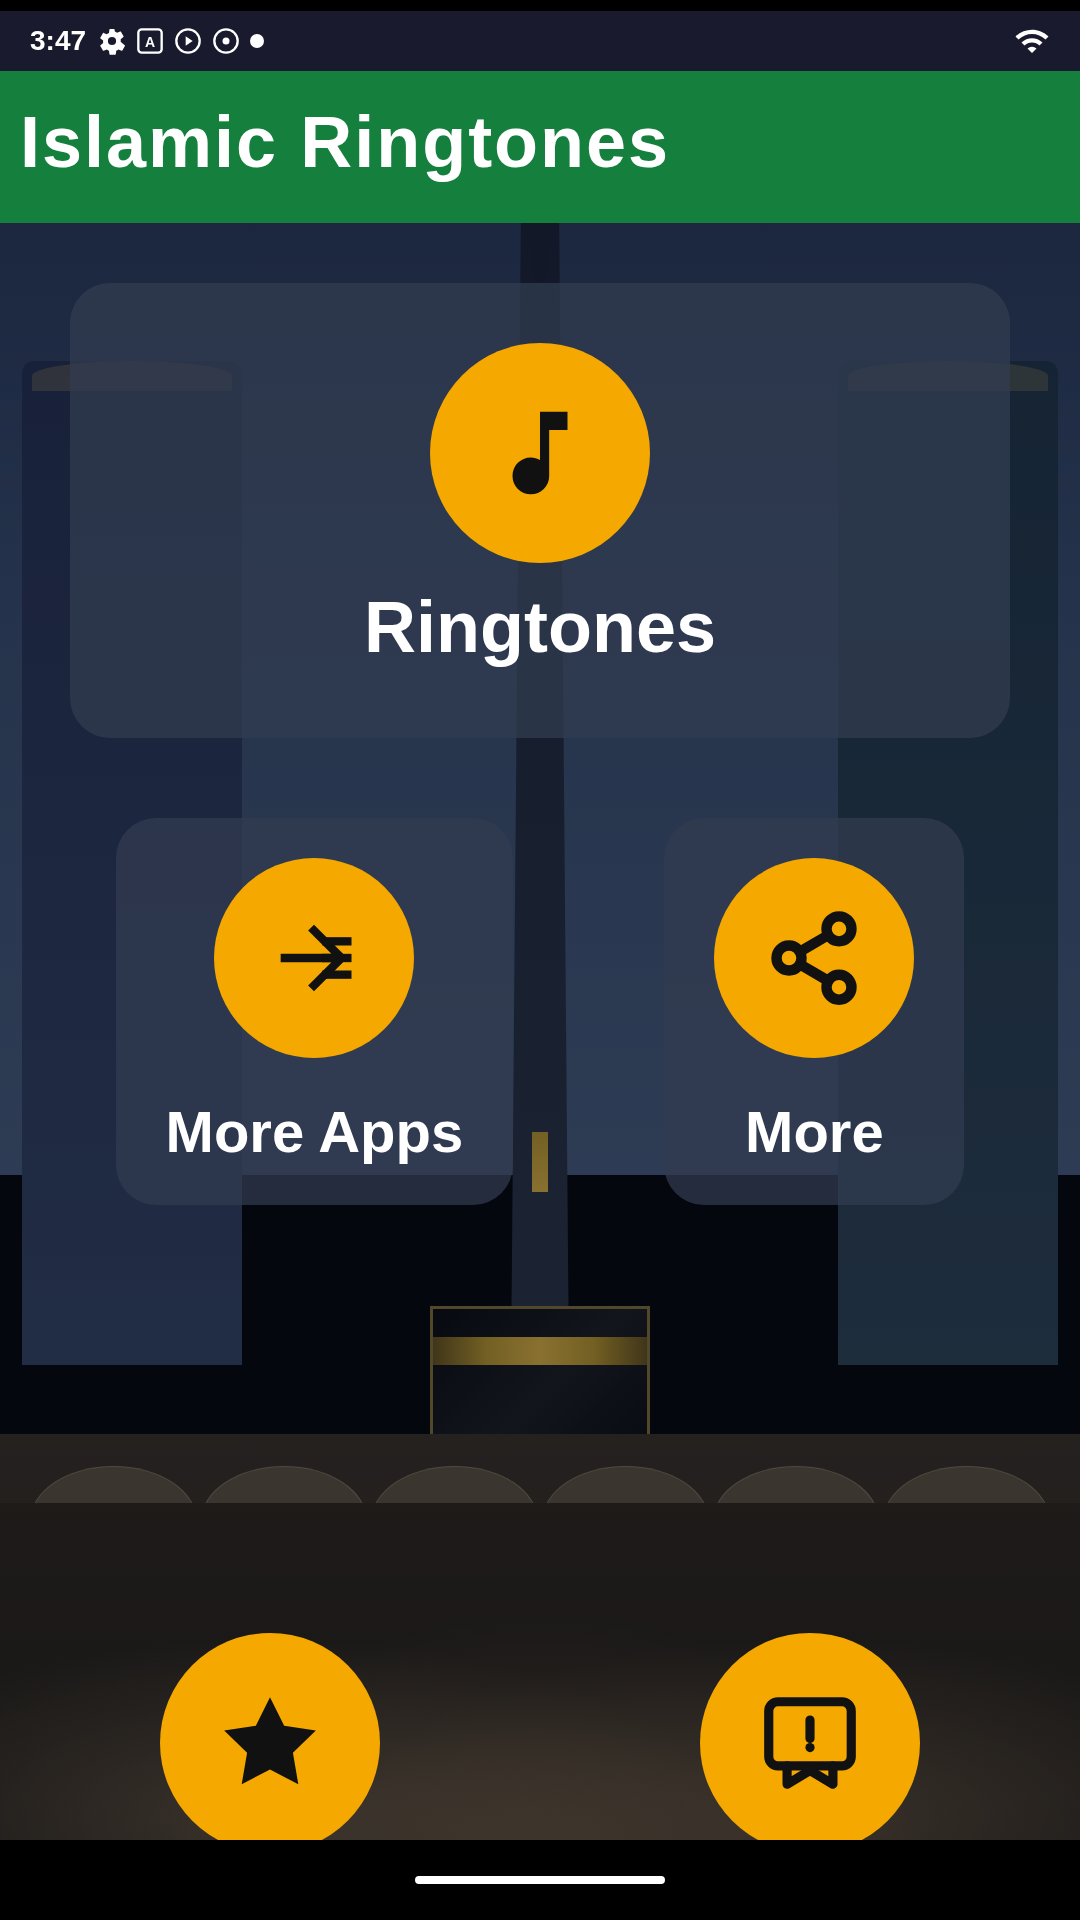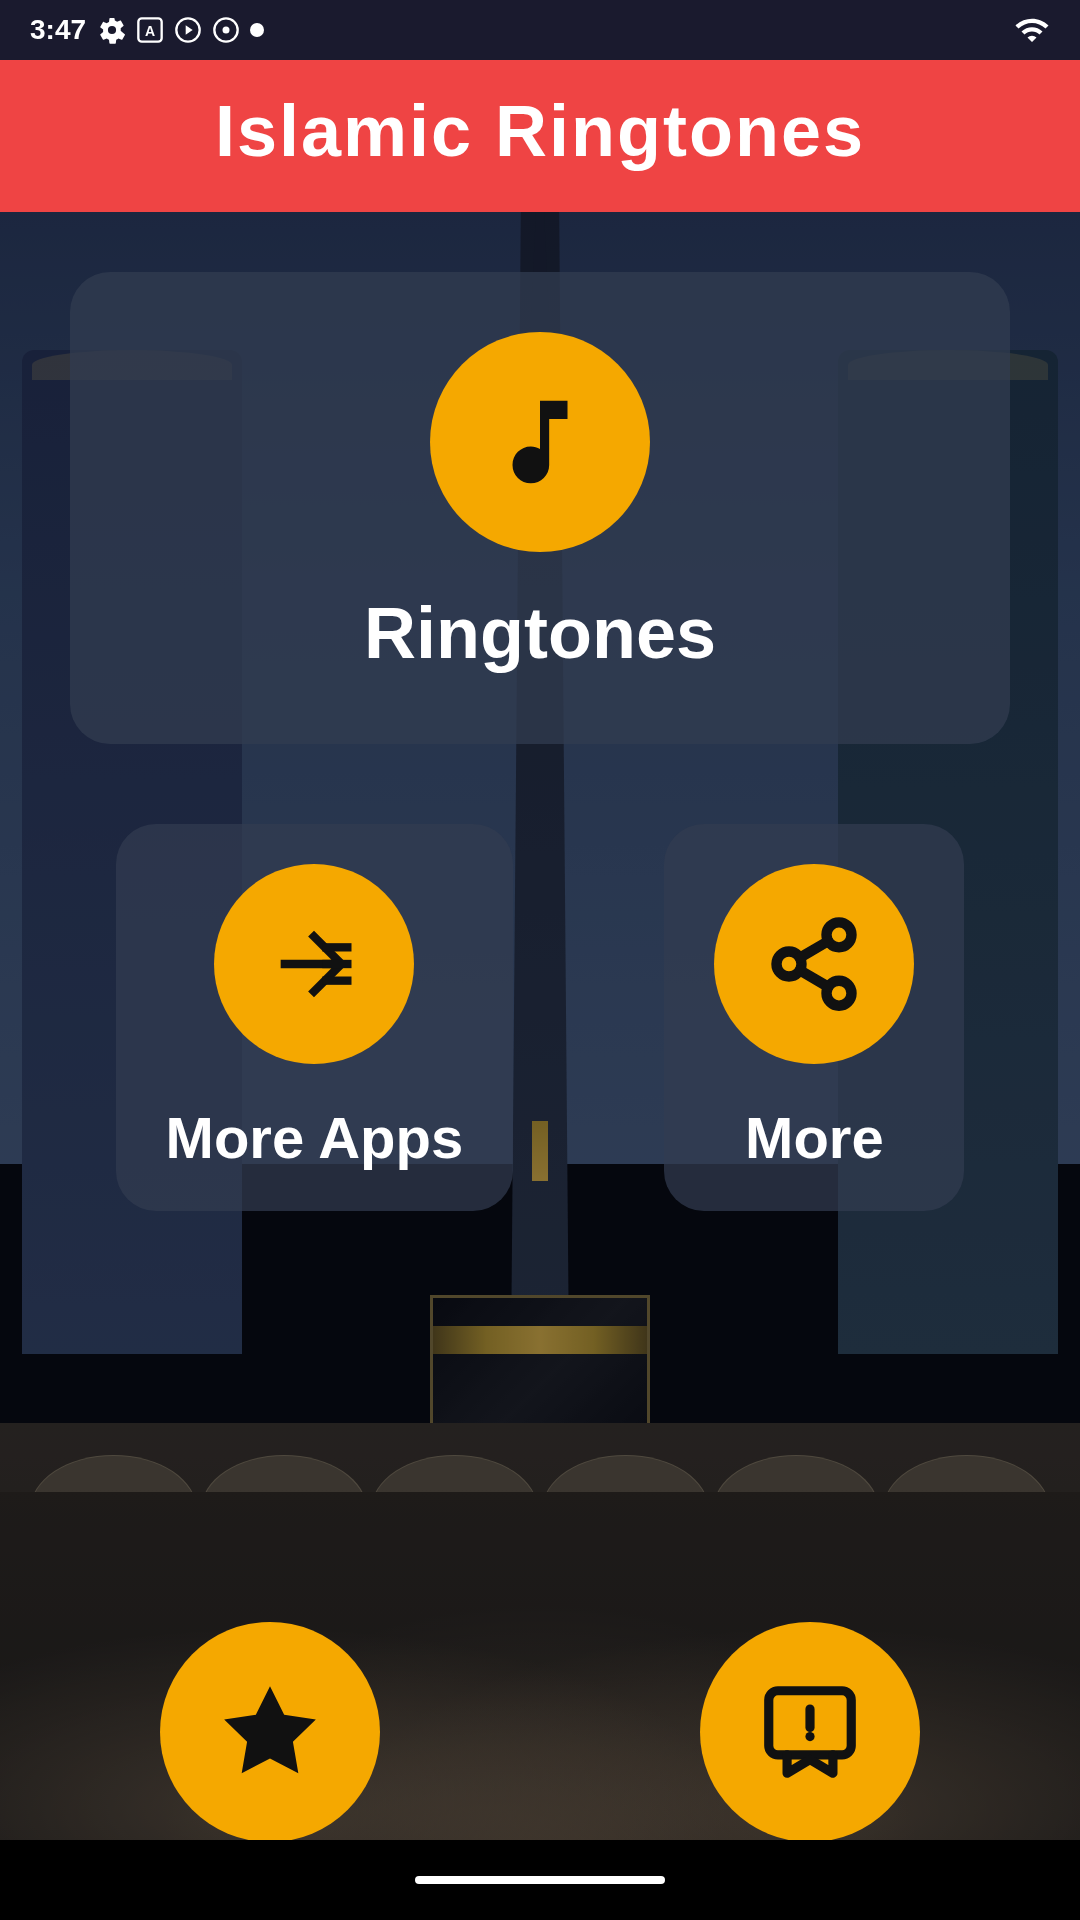--- a/index.html
+++ b/index.html
@@ -30,20 +30,21 @@
 
     .status-bar {
       background: #1a1a2e;
       height: 60px;
       display: flex;
       align-items: center;
       justify-content: space-between;
       padding: 0 30px;
       position: relative;
       z-index: 10;
+      margin-top: 11px;
     }
 
     .status-left {
       display: flex;
       align-items: center;
       gap: 12px;
       color: white;
       font-size: 28px;
       font-weight: bold;
     }
@@ -56,23 +57,23 @@
 
     .status-right {
       display: flex;
       align-items: center;
       gap: 10px;
       color: white;
       font-size: 26px;
     }
 
     .header {
-      background: #ef4444;
+      background: #15803d;
       padding: 30px 20px 40px;
-      text-align: center;
+      text-align: left;
       position: relative;
       z-index: 10;
     }
 
     .header-title {
       color: white;
       font-size: 72px;
       font-weight: 900;
       font-family: 'Arial Black', Arial, sans-serif;
       letter-spacing: 2px;
@@ -120,21 +121,21 @@
 
     
     .ringtones-card {
       background: rgba(50, 60, 80, 0.75);
       border-radius: 40px;
       width: 940px;
       padding: 60px 40px 70px;
       display: flex;
       flex-direction: column;
       align-items: center;
-      gap: 40px;
+      gap: 23px;
       margin-bottom: 80px;
     }
 
     .circle-btn {
       width: 200px;
       height: 200px;
       border-radius: 50%;
       background: #F5A800;
       display: flex;
       align-items: center;

